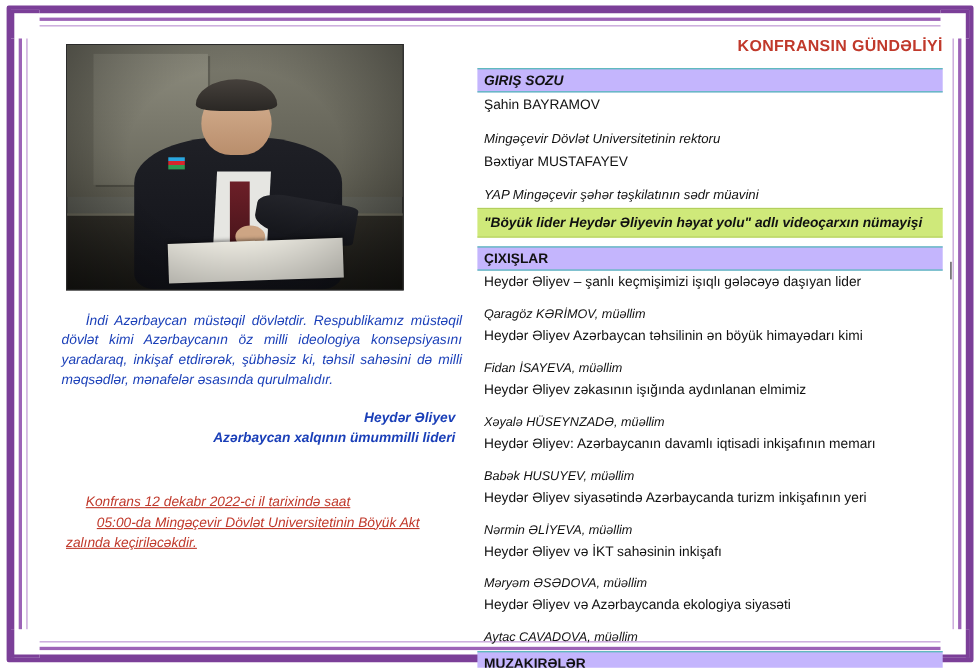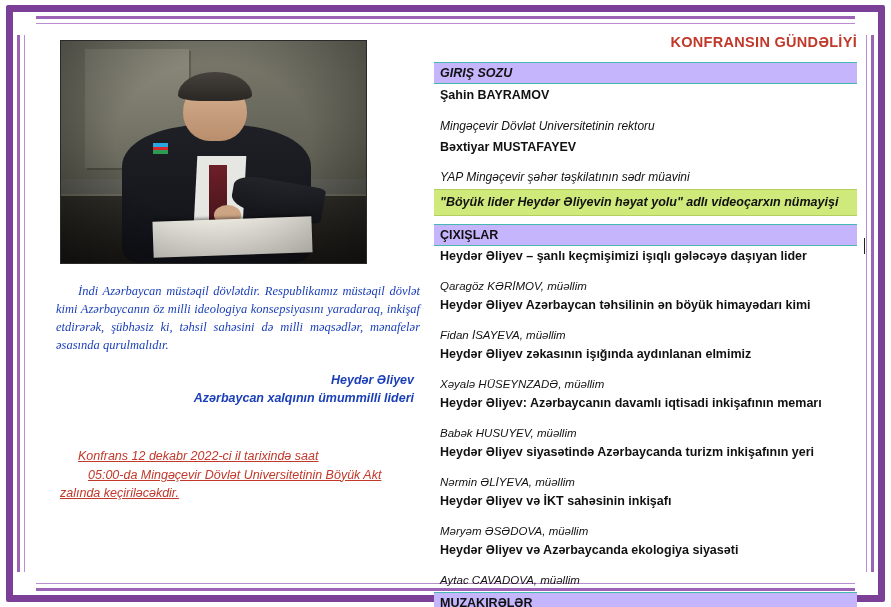--- a/index.html
+++ b/index.html
@@ -155,21 +155,21 @@
     width: 5%; height: 5%;
     background: linear-gradient(180deg,#2aa7e0 33%, #d7262c 33%, #d7262c 66%, #2f9b52 66%);
   }
   .photo .vign {
     position: absolute; inset: 0;
     background: radial-gradient(ellipse at 50% 45%, rgba(0,0,0,0) 45%, rgba(0,0,0,.45) 100%);
   }
 
   .quote {
     margin: 18px 6px 0 18px;
-    font-family: Liberation Serif, serif;
+    font-family: Liberation Sans, sans-serif;
     font-style: italic;
     font-size: 12.5px;
     line-height: 1.45;
     color: #1a3fb8;
     text-align: justify;
     text-indent: 22px;
   }
   .quote-author {
     margin: 16px 12px 0 0;
     text-align: right;
@@ -214,21 +214,21 @@
     font-weight: bold;
     font-style: italic;
     font-size: 12.5px;
     color: #111;
   }
   .band.plain { font-style: normal; }
   .entry {
     padding: 4px 4px 2px 6px;
   }
   .entry .name {
-    font-weight: bold;
+    font-weight: normal;
     font-size: 12.5px;
     color: #111;
     line-height: 1.25;
   }
   .entry .role {
     font-style: italic;
     font-size: 12px;
     color: #111;
     line-height: 1.25;
     margin-top: 15px;

